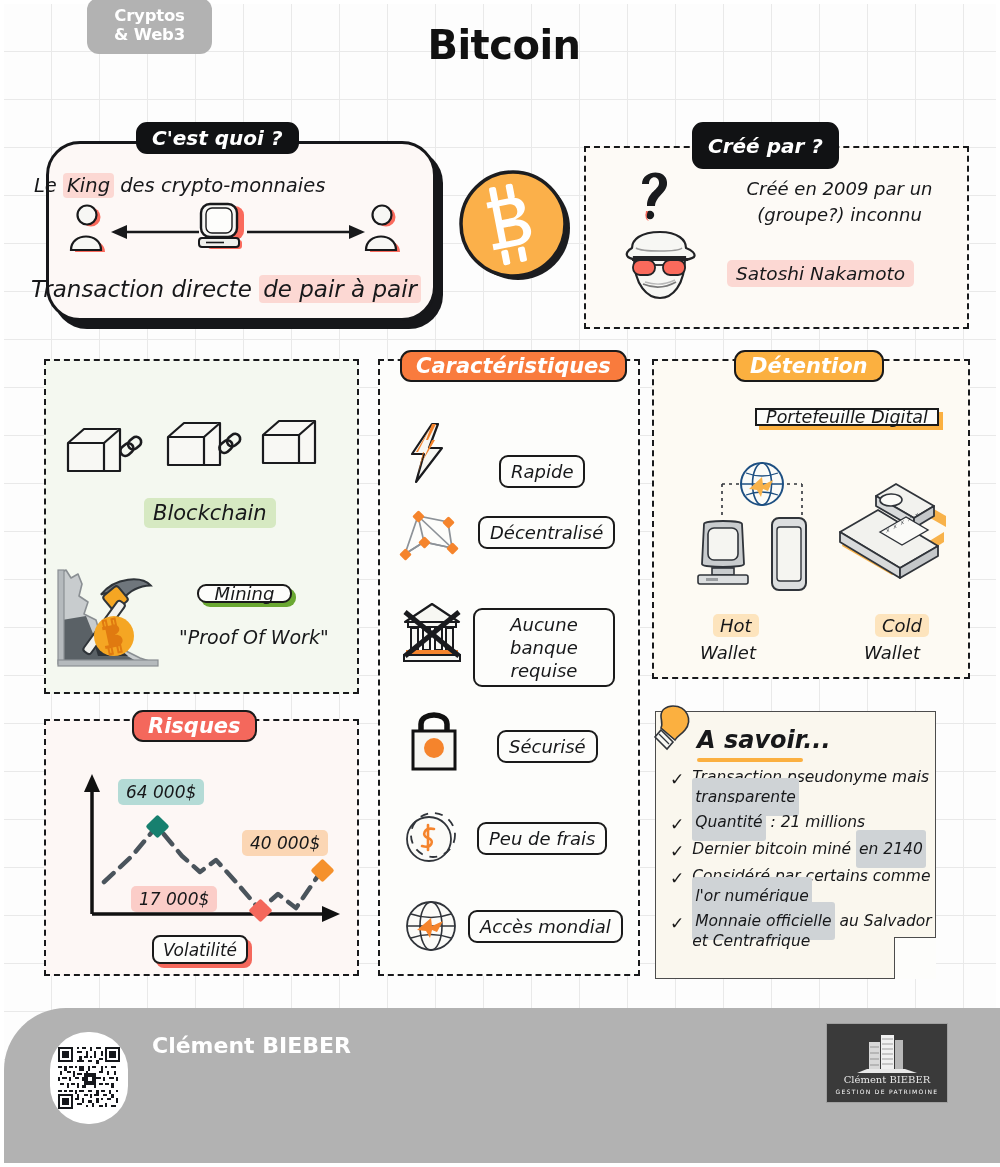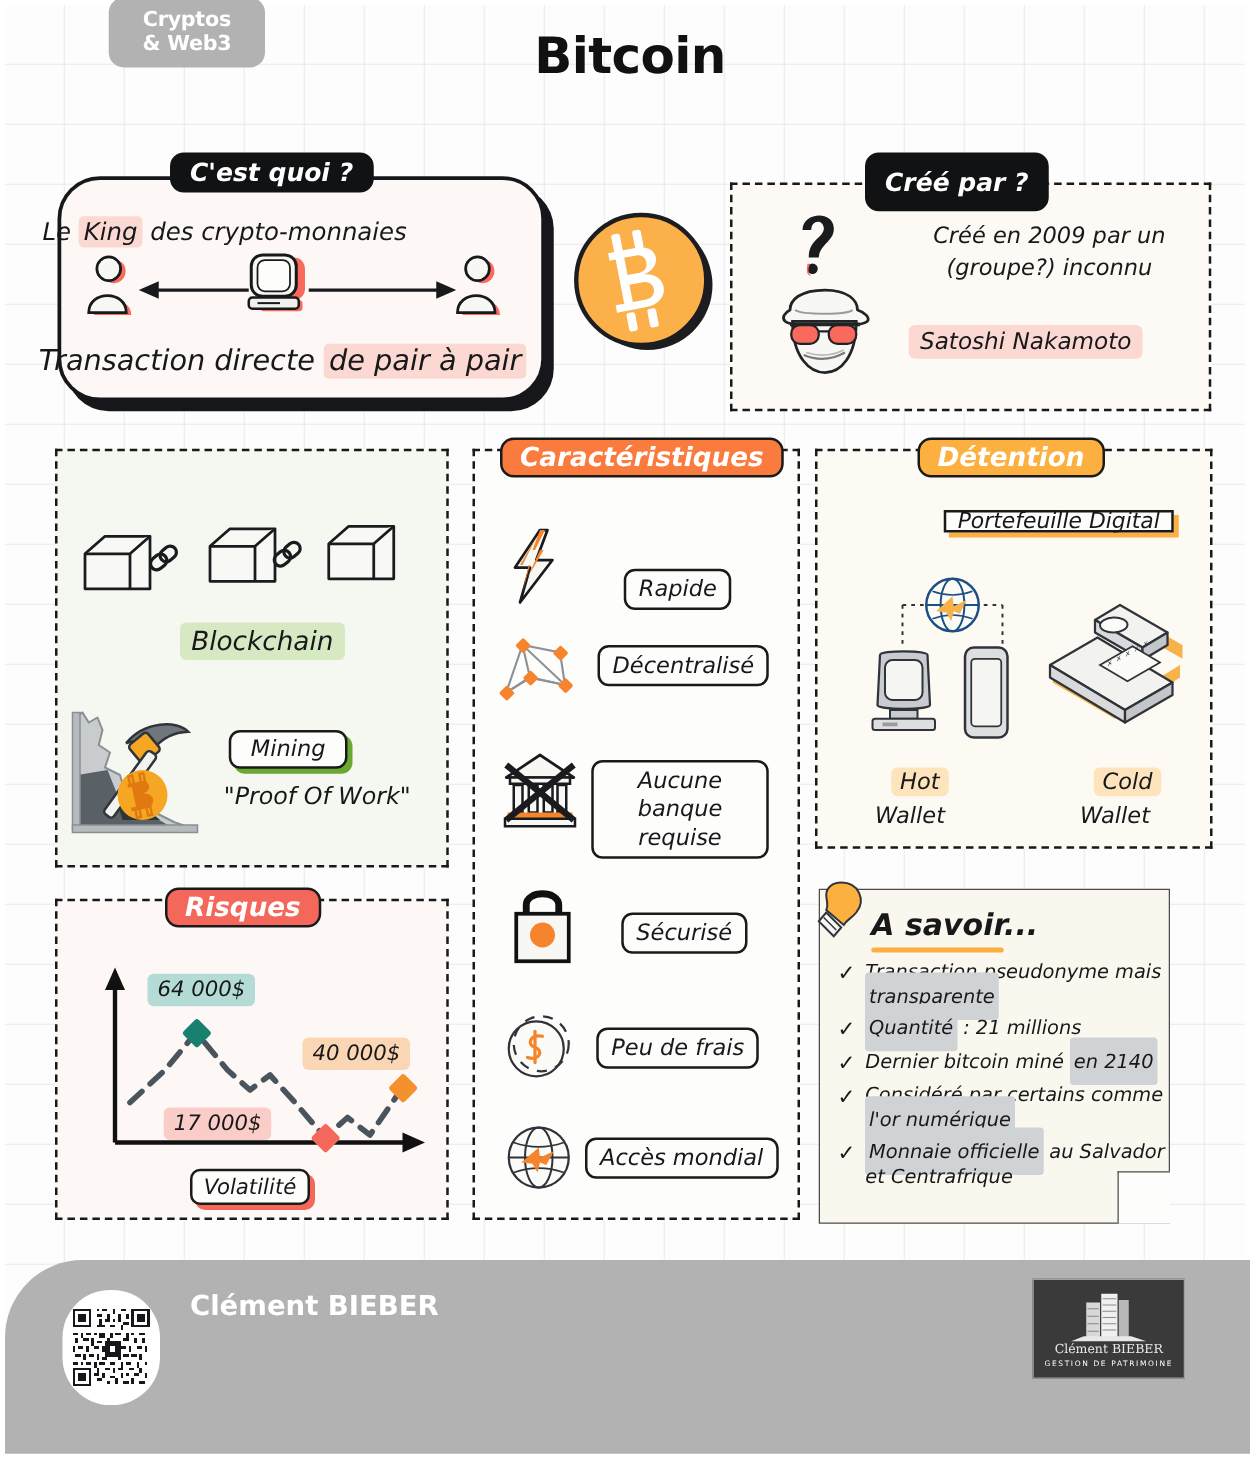--- a/index.html
+++ b/index.html
@@ -77,25 +77,26 @@
   }
 
   
   .box-tech { left: 40px; top: 355px; width: 315px; height: 335px; background: #f4f8f0; }
   .lbl-blockchain {
     position: absolute; left: 140px; top: 494px; font-size: 21px;
     background: #d6e9c2; border-radius: 5px; padding: 3px 9px;
   }
   .lbl-pow { position: absolute; left: 175px; top: 622px; font-size: 19px; }
   .btn-mining {
-    position: absolute; left: 179px; top: 580px; width: 95px; height: 31px;
+    position: absolute; left: 193px; top: 580px; width: 95px; height: 19px;
     background: #fdfdfb; border: 2px solid #1a1a1a; border-radius: 9px;
     box-shadow: 4px 4px 0 #6aa832;
     display: flex; align-items: center; justify-content: center;
     font-size: 18px;
+    text-decoration: underline;
   }
 
   
   .box-carac { left: 374px; top: 355px; width: 262px; height: 617px; background: #fdfdfb; }
   .feat-lbl {
     position: absolute; background: #fdfdfb; border: 2px solid #1a1a1a;
     border-radius: 9px; padding: 3px 10px; font-size: 18px; text-align: center;
     line-height: 23px;
   }
 

